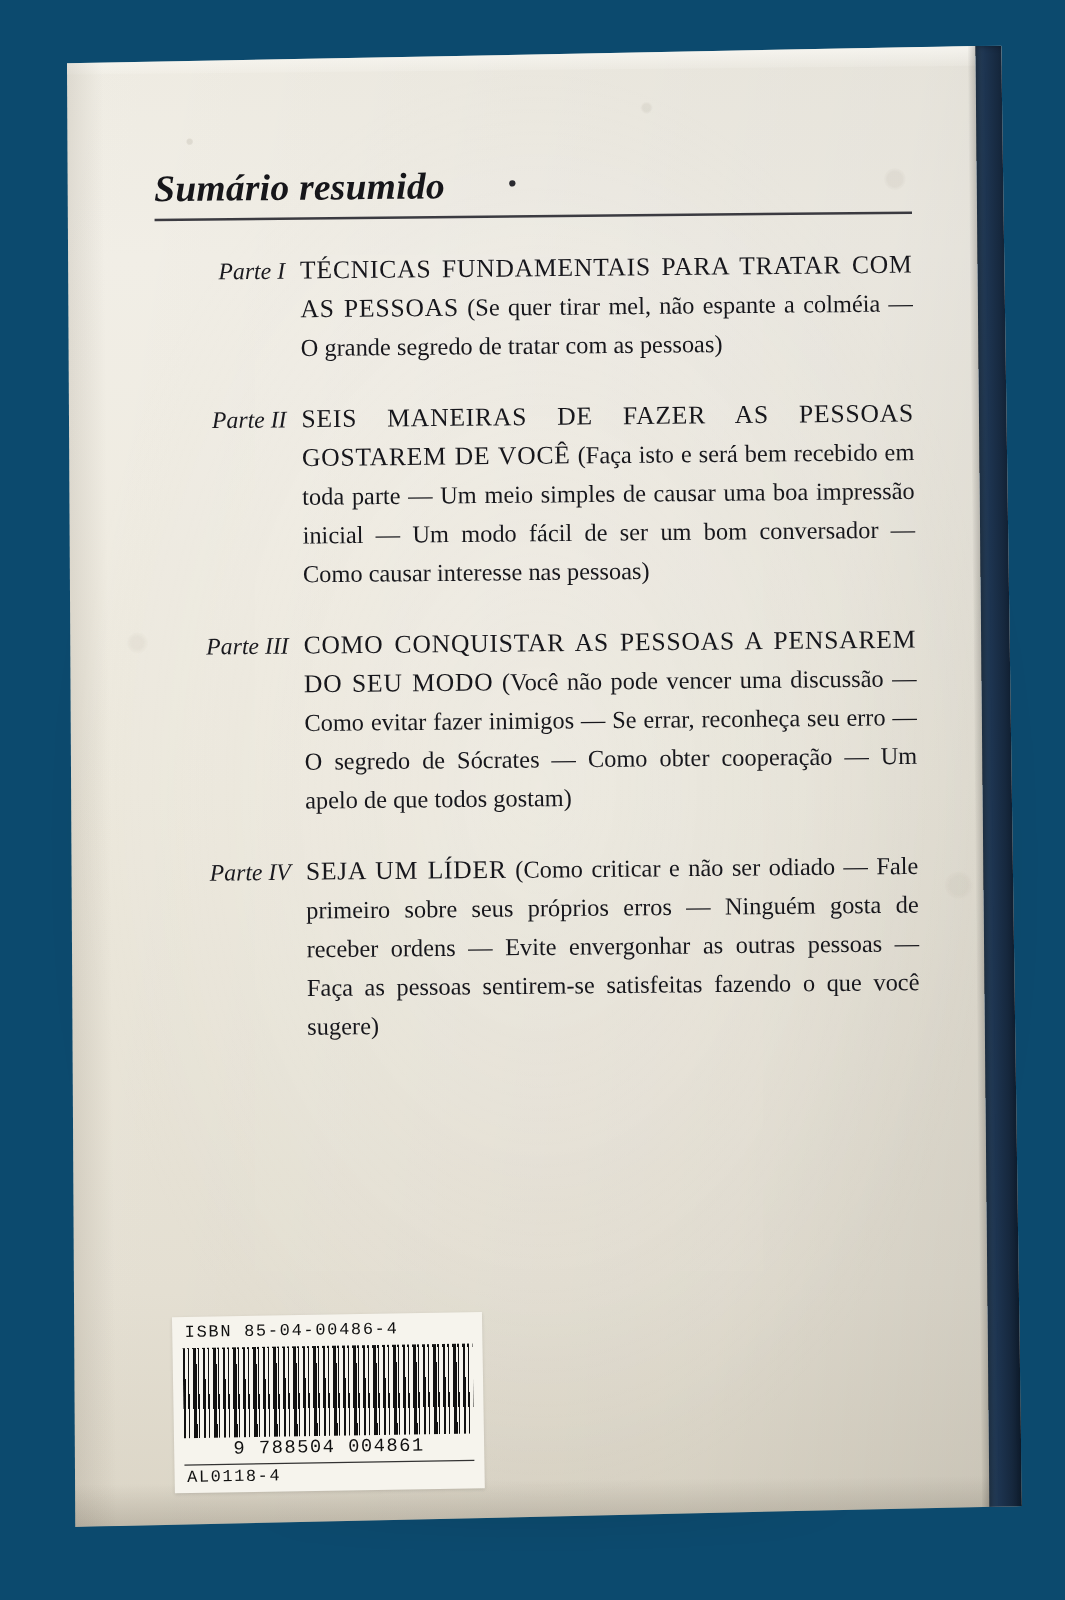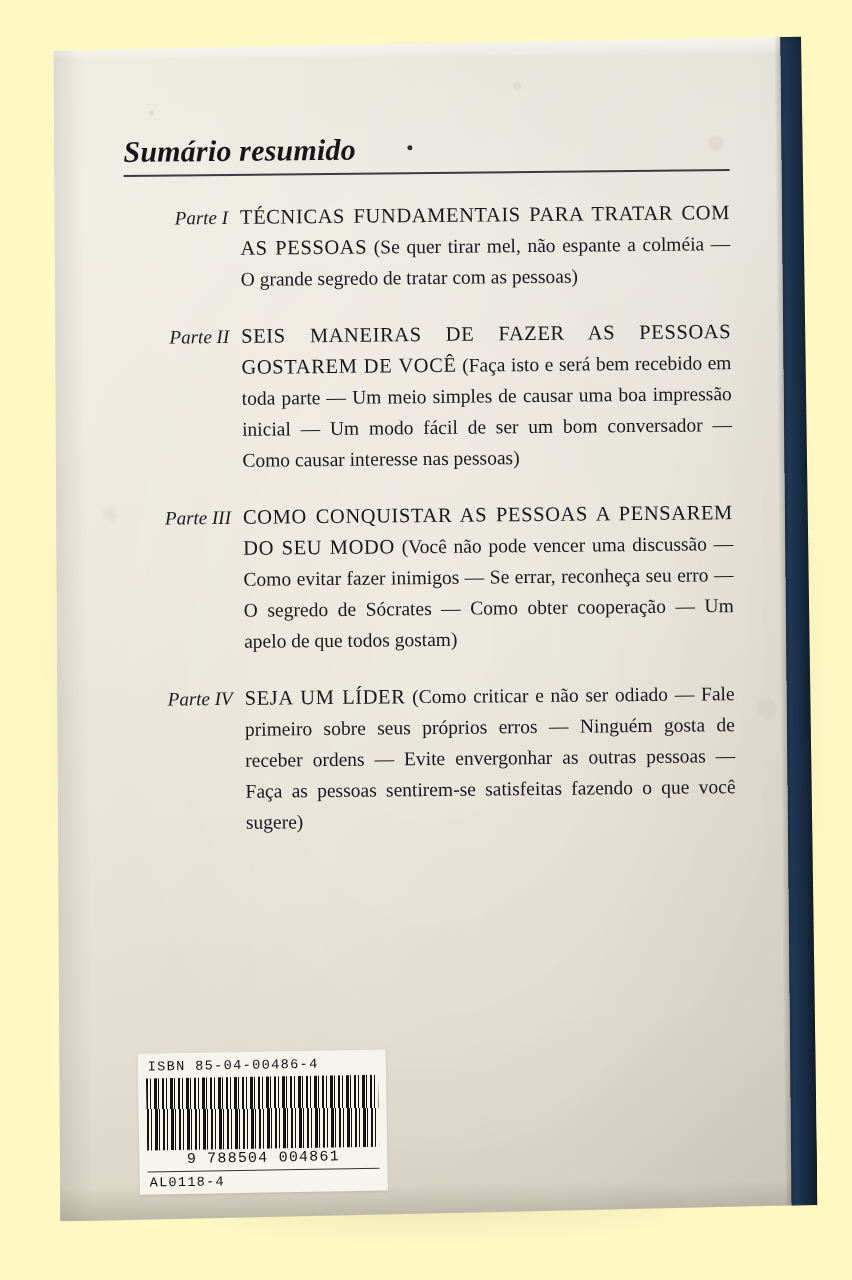--- a/index.html
+++ b/index.html
@@ -12,21 +12,21 @@
     height: 1280px;
     overflow: hidden;
     font-family: "Liberation Serif", serif;
   }
 
   
   .scene {
     position: relative;
     width: 852px;
     height: 1280px;
-    background: #fef9c3;
+    background: #0c4a6e;
     overflow: hidden;
     text-decoration: underline;
   }
 
   
   .drop-shadow {
     position: absolute;
     left: 40px;
     top: 36px;
     width: 790px;

